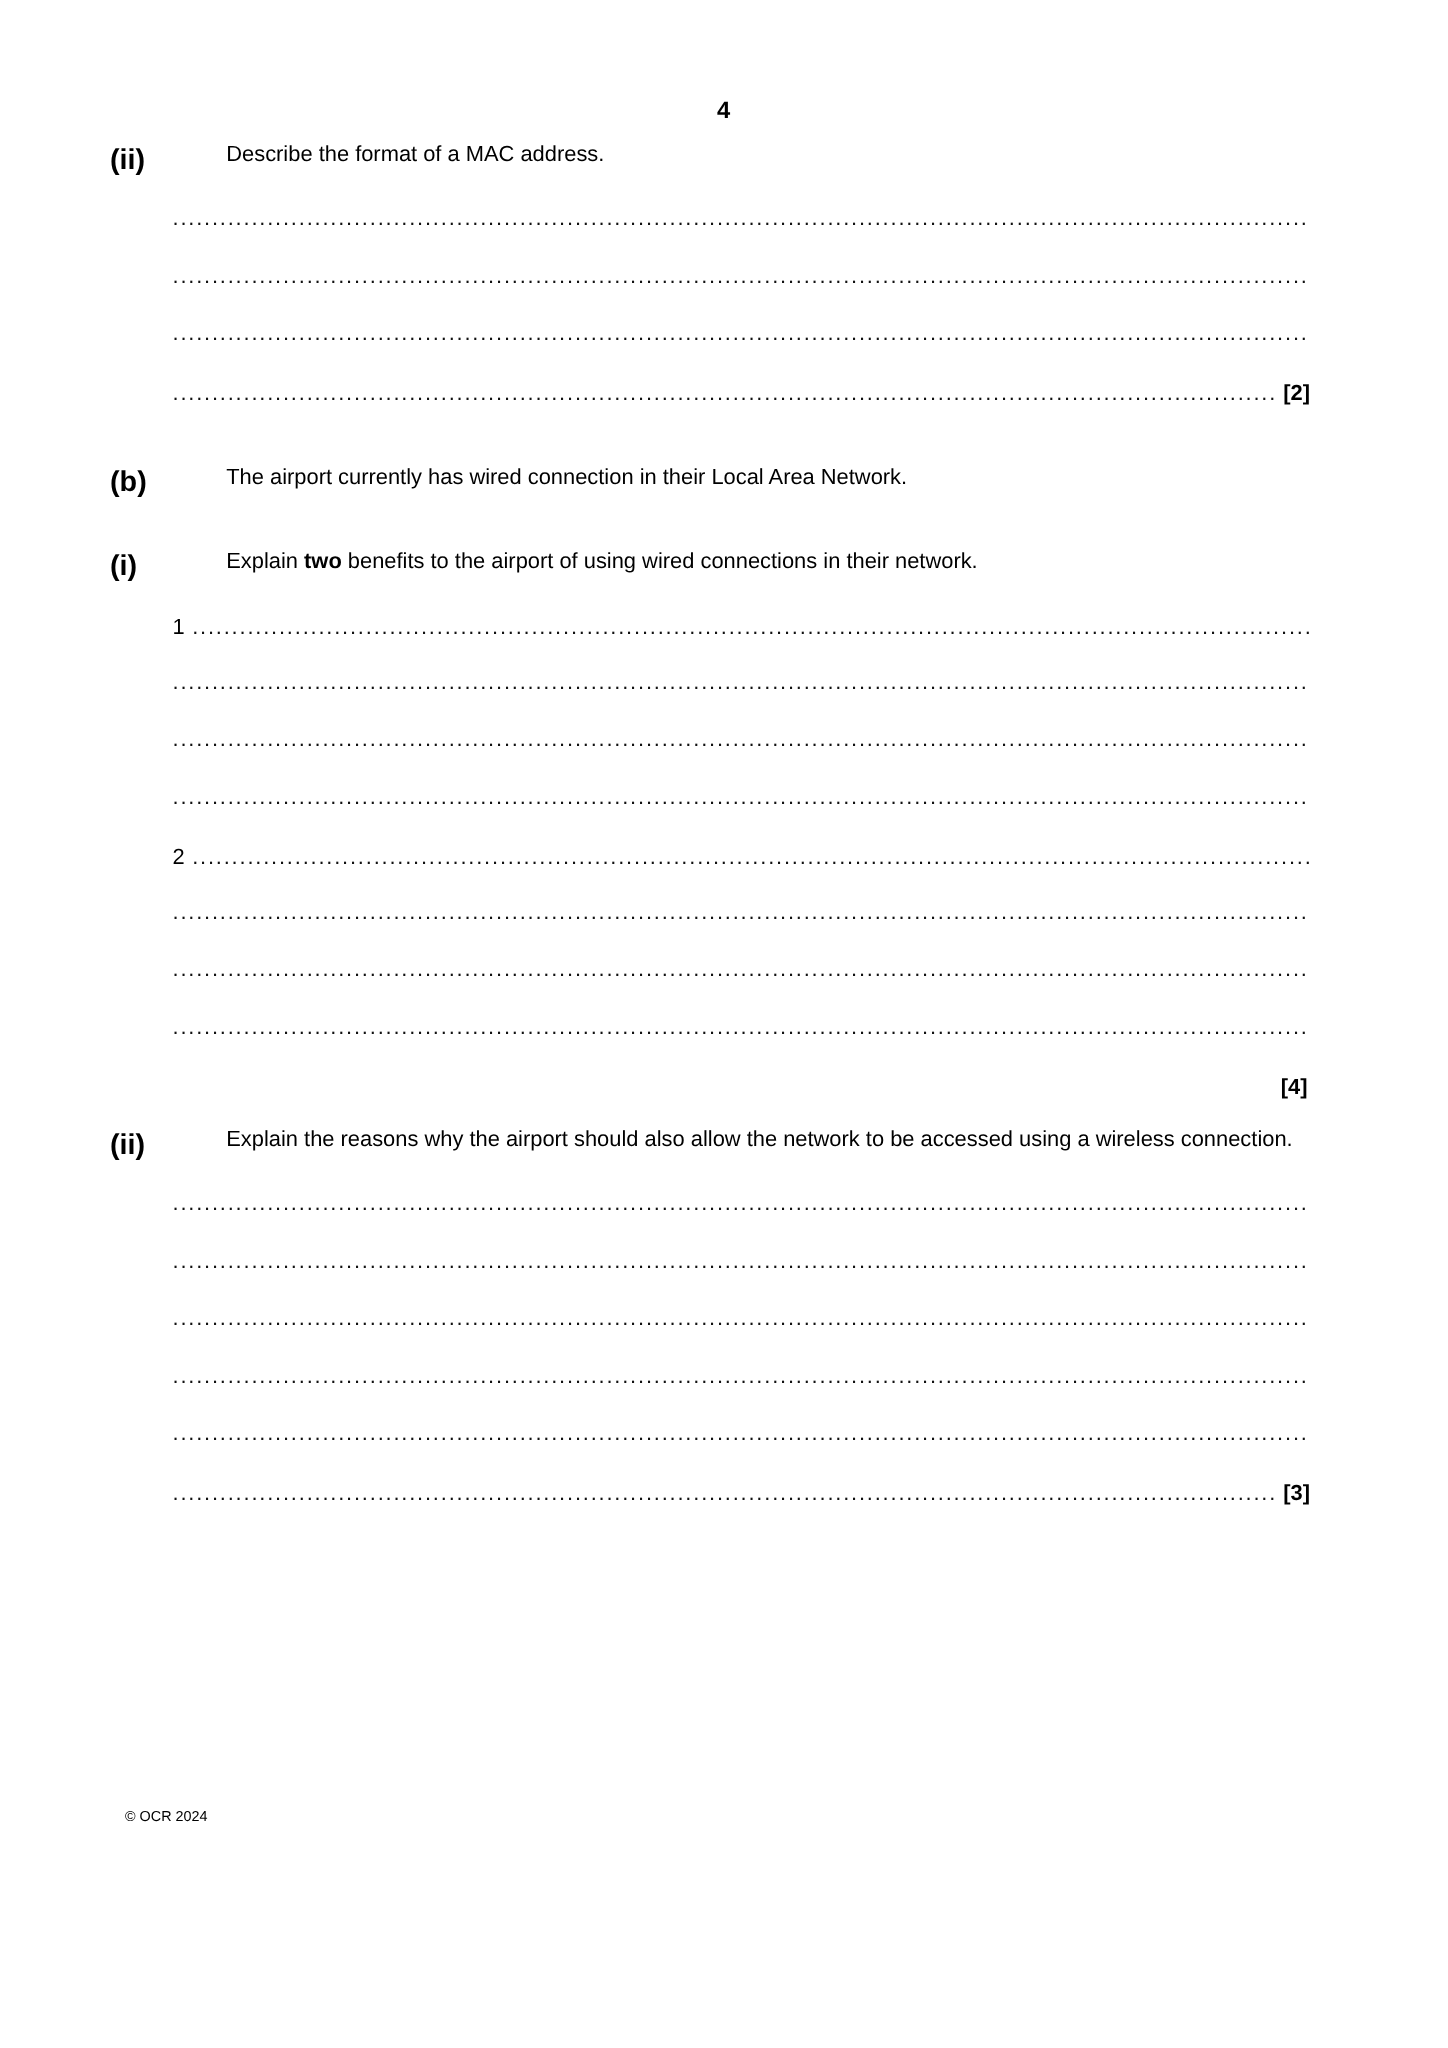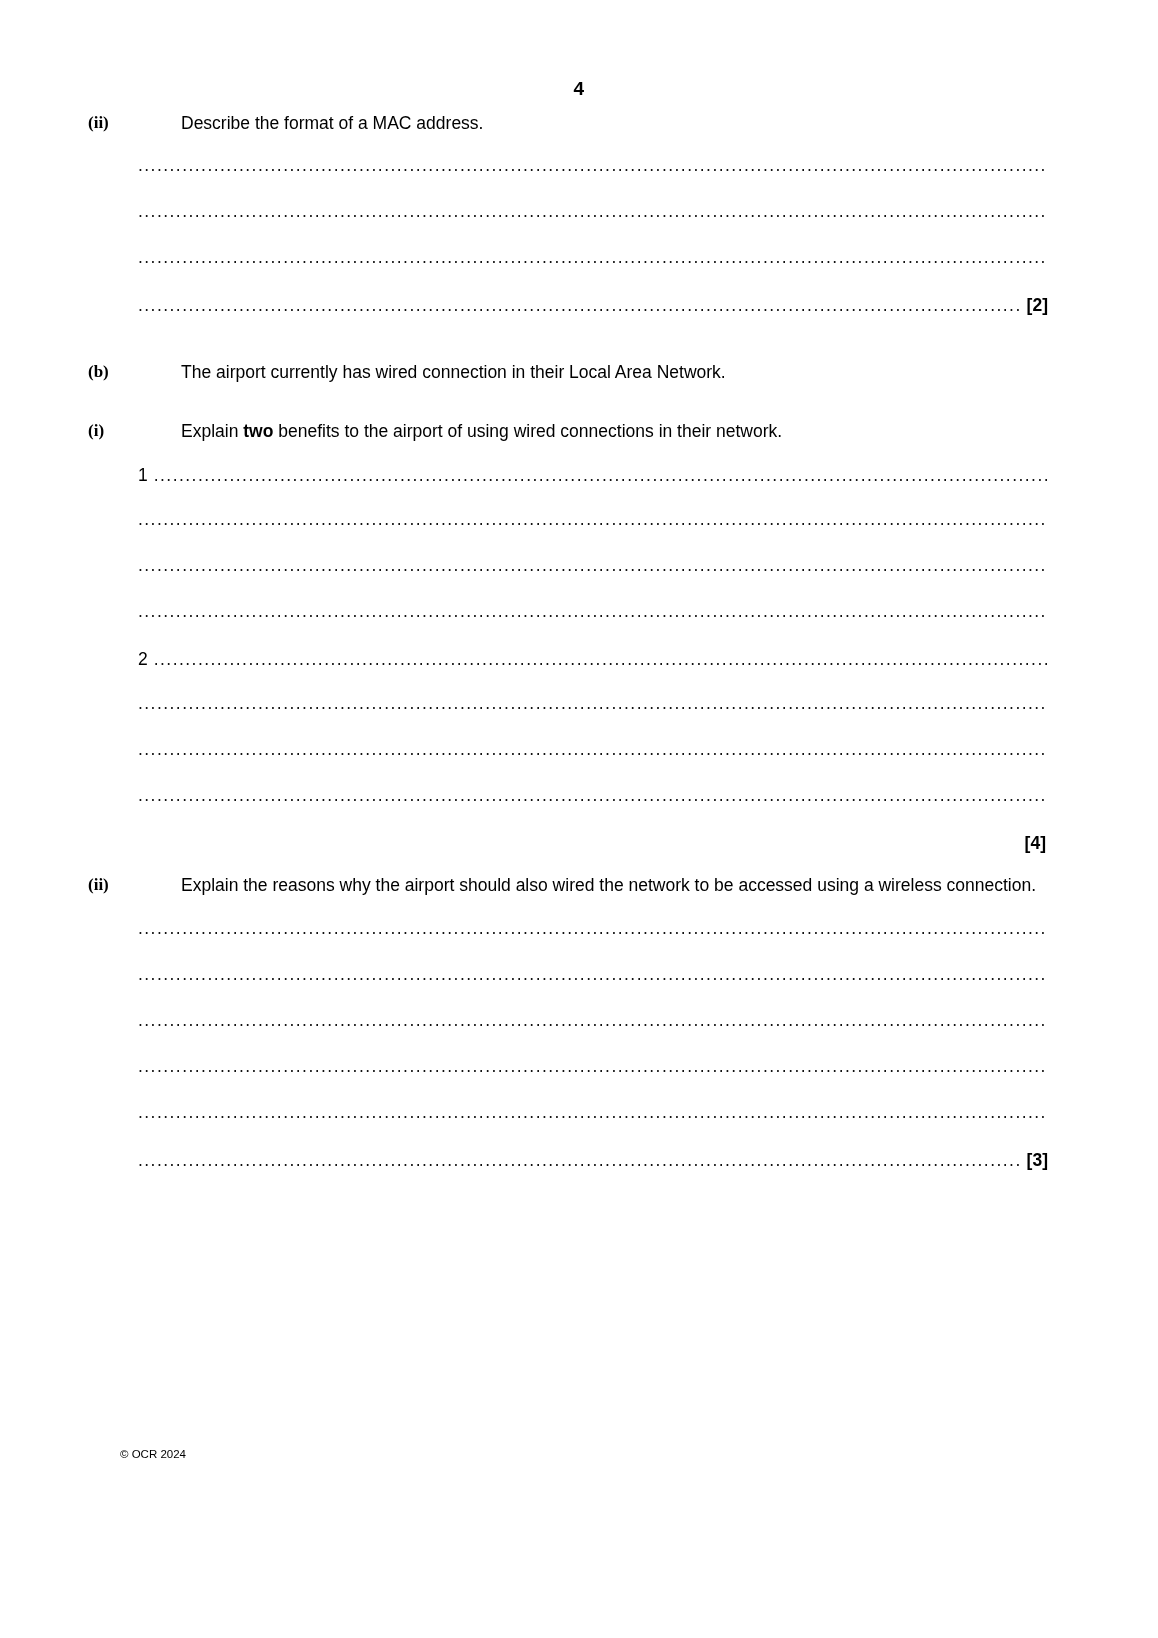--- a/index.html
+++ b/index.html
@@ -35,24 +35,23 @@
     width: 960px;
   }
   .qrow {
     display: flex;
     align-items: flex-start;
     margin-bottom: 2px;
   }
   .qlabel {
     width: 50px;
     flex: 0 0 50px;
-    font-size: 17px;
+    font-size: 23px;
     font-weight: bold;
     line-height: 1.55;
-    font-family: Liberation Serif, serif;
   }
   .qtext {
     flex: 1;
     font-size: 17.5px;
     line-height: 1.55;
     padding-right: 10px;
     margin-left: 43px;
   }
   .qtext b { font-weight: bold; }
 
@@ -90,21 +89,21 @@
     text-align: right;
     font-size: 17.5px;
     font-weight: bold;
     padding-right: 2px;
   }
   .spacer-sm { height: 18px; }
   .spacer-md { height: 30px; }
 
   .footer {
     position: absolute;
-    left: 120px;
+    left: 100px;
     bottom: 178px;
     font-size: 11.5px;
     color: #000;
   }
 </style>
 </head>
 <body>
 
 <div class="page">
 
@@ -178,21 +177,21 @@
       <div class="aline">
         <span class="dots">......................................................................................................................................................................................................................................</span>
       </div>
       <div class="marks-right">[4]</div>
     </div>
 
     <div class="spacer-sm"></div>
 
     <div class="qrow">
       <div class="qlabel">(ii)</div>
-      <div class="qtext">Explain the reasons why the airport should also wired the network to be accessed using a wireless connection.</div>
+      <div class="qtext">Explain the reasons why the airport should also allow the network to be accessed using a wireless connection.</div>
     </div>
 
     <div class="spacer-sm"></div>
 
     <div class="answer-lines">
       <div class="aline">
         <span class="dots">......................................................................................................................................................................................................................................</span>
       </div>
       <div class="aline">
         <span class="dots">......................................................................................................................................................................................................................................</span>

